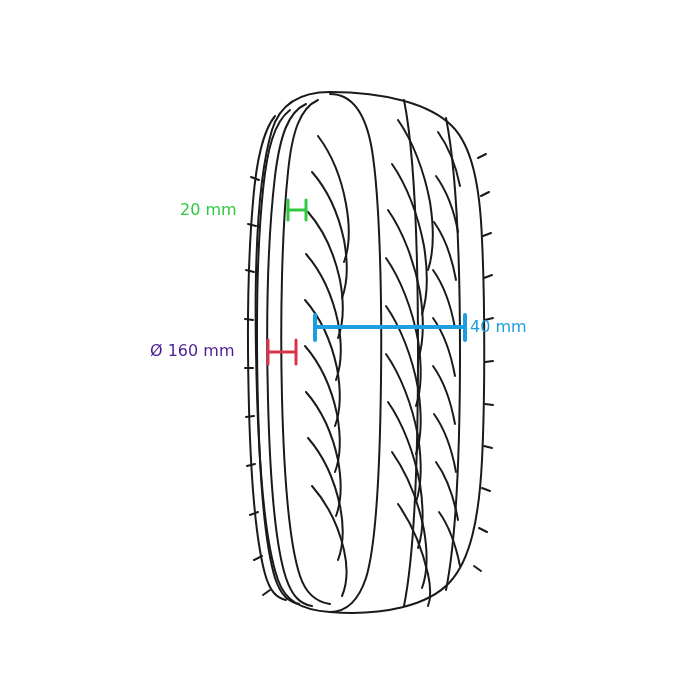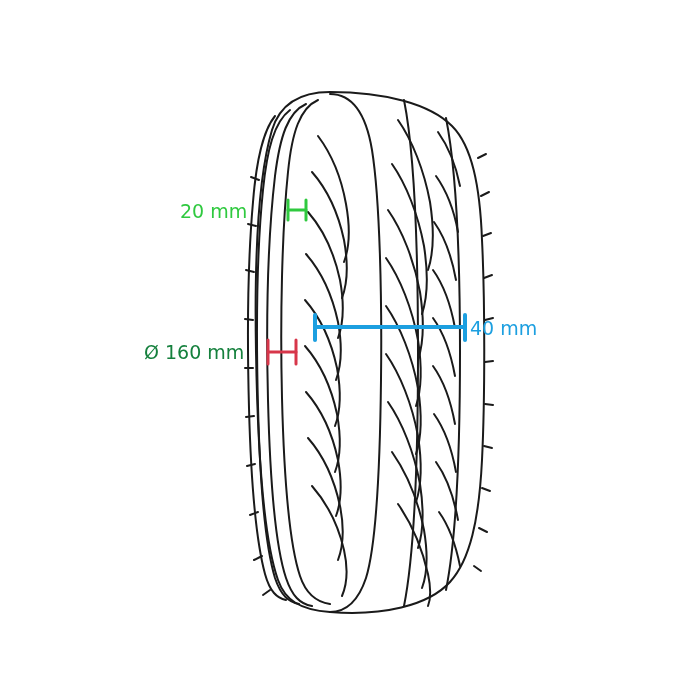--- a/index.html
+++ b/index.html
@@ -17,32 +17,32 @@
   #diagram-root {
     position: absolute;
     left: 0;
     top: 0;
     width: 700px;
     height: 700px;
   }
   .dim-label {
     position: absolute;
     font-family: "DejaVu Sans", sans-serif;
-    font-size: 19px;
+    font-size: 16px;
     white-space: nowrap;
     user-select: none;
   }
   #label-width {
     color: #2fc93f;
     left: 180px;
     top: 200px;
   }
   #label-diameter {
-    color: #15803d;
-    left: 144px;
+    color: #4c1d95;
+    left: 150px;
     top: 341px;
   }
   #label-tread {
     color: #1c9fe0;
     left: 470px;
     top: 317px;
   }
 </style>
 </head>
 <body>

